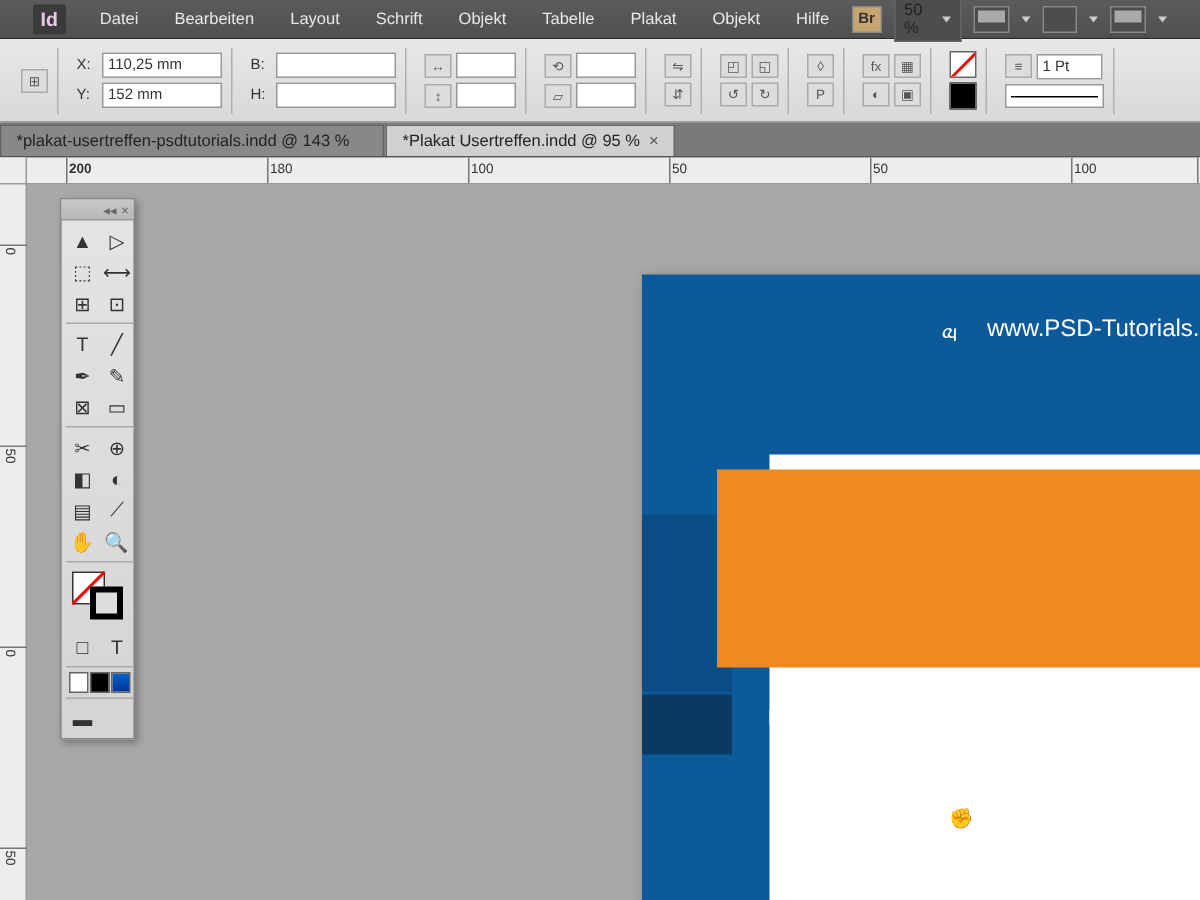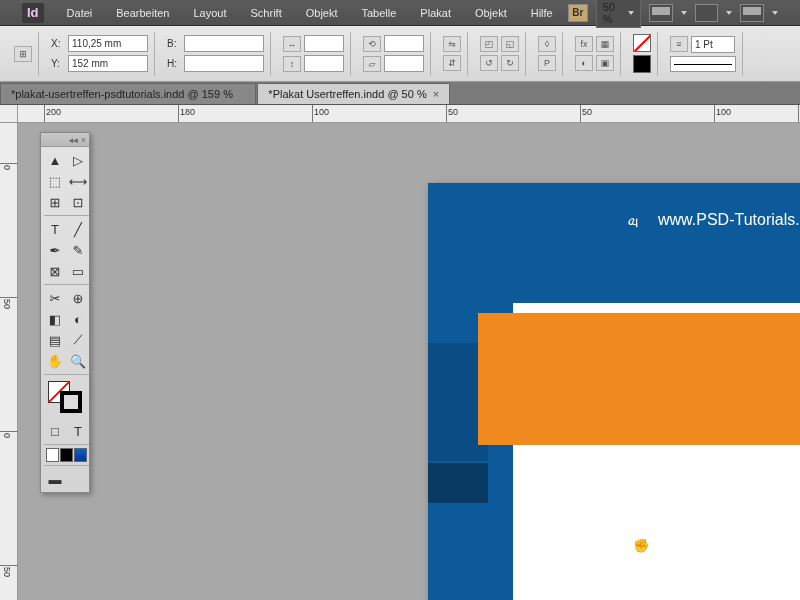--- a/index.html
+++ b/index.html
@@ -169,33 +169,33 @@
     <div class="ctrl-row">
       <div class="tiny-icon">≡</div>
       <input class="ctrl-input" style="width: 44px;" value="1 Pt">
     </div>
     <div class="stroke-line"></div>
   </div>
 </div>
 
 <div class="tabbar">
   <div class="tab">
-    <span>*plakat-usertreffen-psdtutorials.indd @ 159 %</span>
+    <span>*plakat-usertreffen-psdtutorials.indd @ 143 %</span>
     <span class="tab-close">×</span>
   </div>
   <div class="tab active">
-    <span>*Plakat Usertreffen.indd @ 50 %</span>
+    <span>*Plakat Usertreffen.indd @ 95 %</span>
     <span class="tab-close">×</span>
   </div>
 </div>
 
 <div class="ruler-corner"></div>
 <div class="ruler-h" id="ruler-h">
     <div class="tick-major" style="left: 26px;"></div>
-    <div class="tick-label" style="left: 26px;">200</div>
+    <div class="tick-label" style="left: 26px; font-weight: bold;">200</div>
     <div class="tick-major" style="left: 160px;"></div>
     <div class="tick-label" style="left: 160px;">180</div>
     <div class="tick-major" style="left: 294px;"></div>
     <div class="tick-label" style="left: 294px;">100</div>
     <div class="tick-major" style="left: 428px;"></div>
     <div class="tick-label" style="left: 428px;">50</div>
     <div class="tick-major" style="left: 562px;"></div>
     <div class="tick-label" style="left: 562px;">50</div>
     <div class="tick-major" style="left: 696px;"></div>
     <div class="tick-label" style="left: 696px;">100</div>

